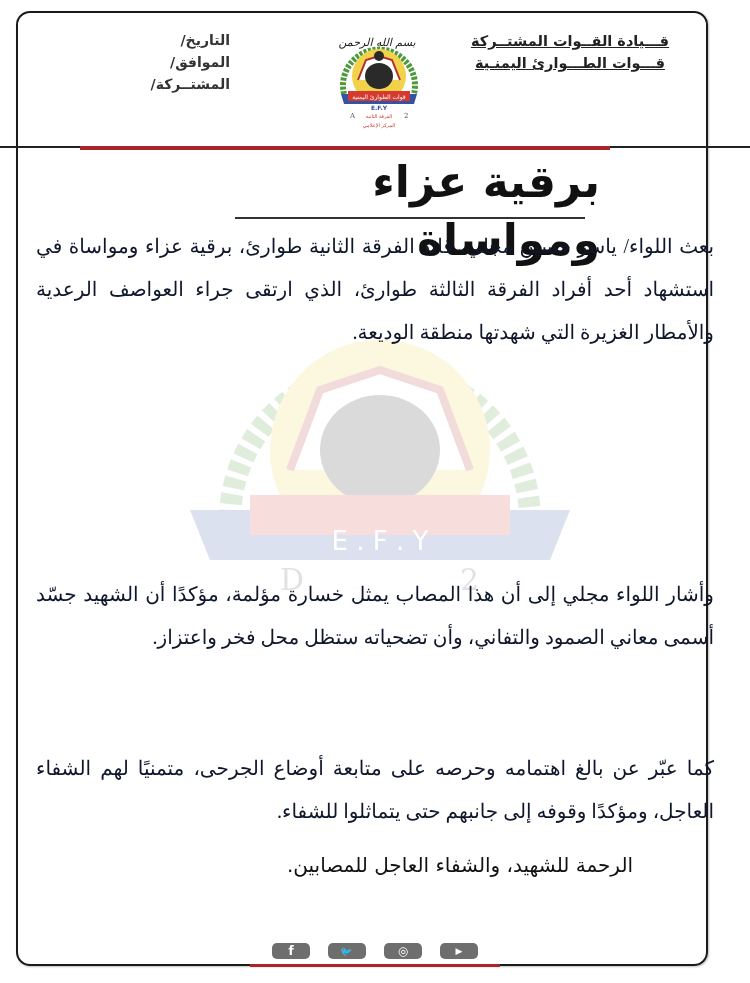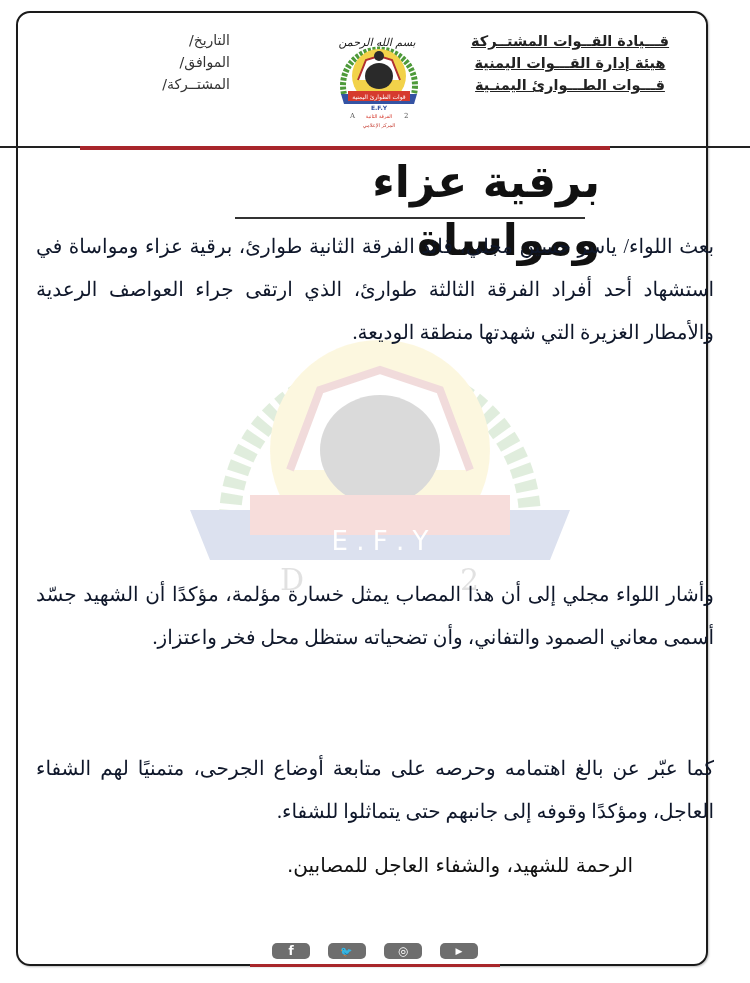--- a/index.html
+++ b/index.html
@@ -24,21 +24,21 @@
   .red-rule-bottom {
     position:absolute; left:250px; top:964px; width:250px; height:3px; background:#a8262b;
   }
   .org-block {
     position:absolute; right:60px; top:30px; width:240px; text-align:center; direction:rtl;
     font-weight:bold; font-size:14.5px; line-height:22px; color:#222;
   }
   .org-block div { white-space:nowrap;text-decoration:underline; }
   .date-block {
     position:absolute; left:150px; top:29px; width:80px; direction:rtl; text-align:right;
-    font-weight:normal; font-size:14px; line-height:22px; color:#333;
+    font-weight:bold; font-size:14px; line-height:22px; color:#333;
   }
   .basmala {
     position:absolute; left:322px; top:13px; width:110px; text-align:center; direction:rtl;
     font-family:"DejaVu Serif", serif; font-size:11px; color:#222; font-style:italic;margin-top:23px;
   }
   .logo { position:absolute; left:336px; top:36px; width:86px; height:94px; }
   .watermark { position:absolute; left:190px; top:310px; width:380px; height:290px; opacity:0.17; }
   .title {
     position:absolute; left:200px; top:153px; width:400px; direction:rtl;
     font-weight:bold; font-size:44px; line-height:58px; color:#111;
@@ -70,21 +70,20 @@
 </head>
 <body>
 
 <div class="page">
   <div class="frame"></div>
   <div class="header-line"></div>
   <div class="red-rule-top"></div>
 
   <div class="org-block">
     <div>قـــيادة القــوات المشتــركة</div>
-    <div>هيئة إدارة القـــوات اليمنية</div>
     <div>قـــوات الطـــوارئ اليمنـية</div>
   </div>
 
   <div class="date-block">
     <div>التاريخ/</div>
     <div>الموافق/</div>
     <div>المشتــركة/</div>
   </div>
 
   <div class="basmala">بسم الله الرحمن الرحيم</div>

